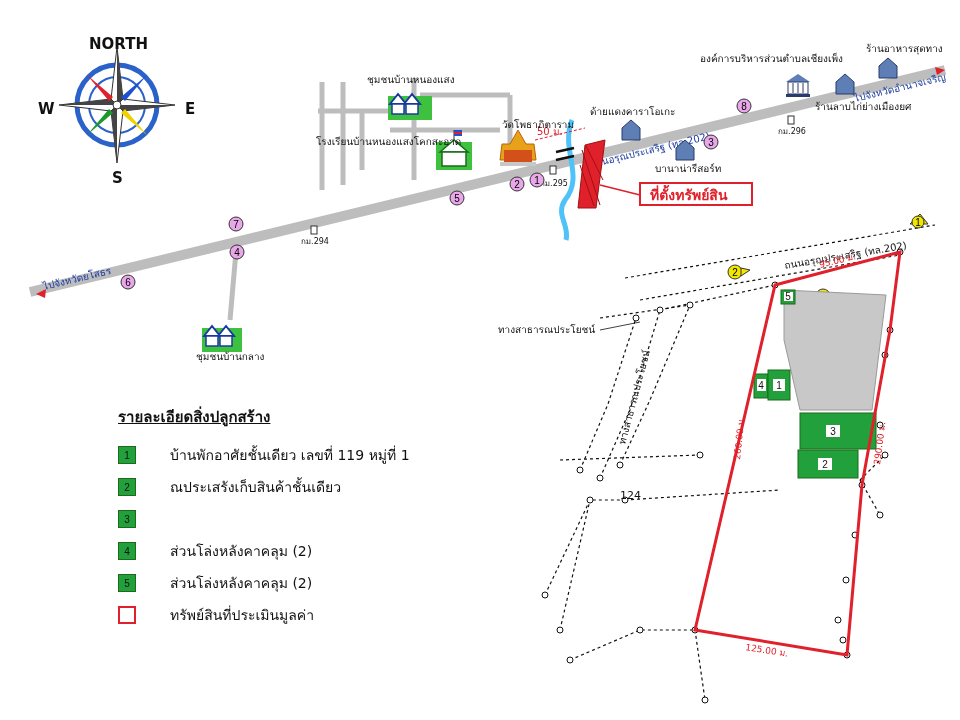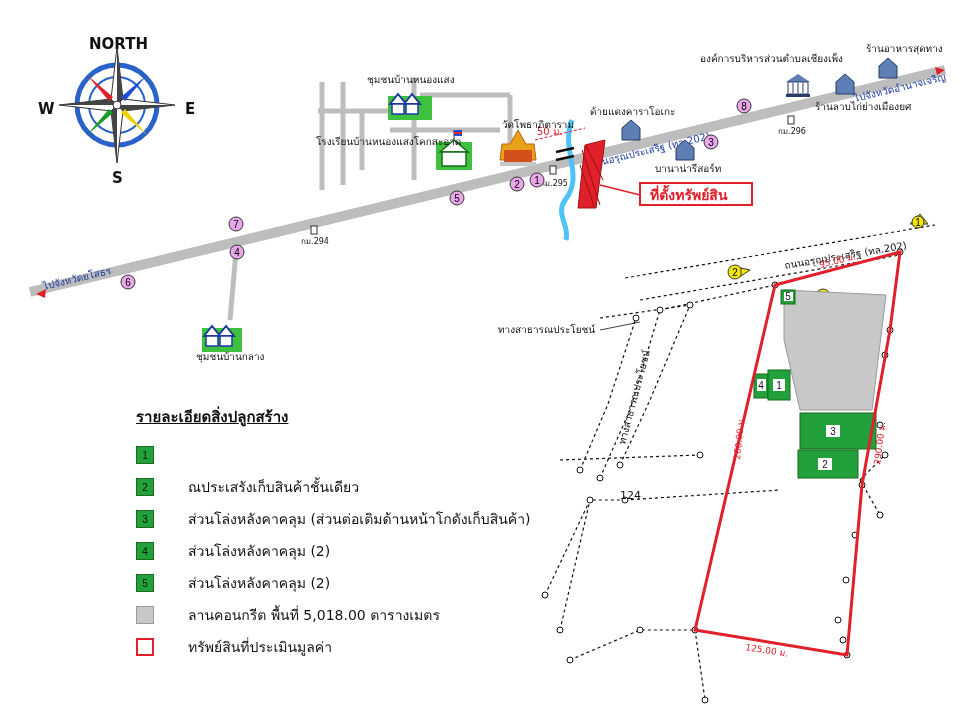--- a/index.html
+++ b/index.html
@@ -1,19 +1,19 @@
 <!DOCTYPE html>
 <html><head>
 <meta charset="utf-8">
 <style>
   html,body{margin:0;padding:0;background:#ffffff;}
   body{width:960px;height:720px;position:relative;overflow:hidden;font-family:"DejaVu Sans",sans-serif;}
   #map-svg{position:absolute;left:0;top:0;width:960px;height:720px;}
   .lbl{font-family:"DejaVu Sans",sans-serif;}
-  .legend{position:absolute;left:136px;top:405px;width:420px;}
+  .legend{position:absolute;left:118px;top:405px;width:420px;}
   .legend-title{font-size:15px;font-weight:bold;color:#111;text-decoration:underline;margin-bottom:14px;height:20px;}
   .legend-row{display:flex;align-items:center;height:32px;}
   .legend-swatch{width:18px;height:18px;box-sizing:border-box;border:1px solid #1b6b1b;background:#22a03c;color:#111;font-size:10px;display:flex;align-items:center;justify-content:center;font-family:"Liberation Sans",sans-serif;}
   .legend-swatch.gray{background:#c8c8c8;border:1px solid #9a9a9a;}
   .legend-swatch.red{background:#fff;border:2px solid #e0202a;}
   .legend-text{margin-left:34px;font-size:14px;color:#111;white-space:nowrap;}
 </style>
 </head>
 <body>
 
@@ -289,38 +289,34 @@
   <text class="lbl" font-size="9" fill="#e0202a" transform="translate(820,268) rotate(-14)">95.00 ม.</text>
   <text class="lbl" font-size="9" fill="#e0202a" transform="translate(745,650) rotate(9)">125.00 ม.</text>
   <text class="lbl" font-size="9" fill="#e0202a" transform="translate(740,460) rotate(-84)">260.00 ม.</text>
   <text class="lbl" font-size="9" fill="#e0202a" transform="translate(880,465) rotate(-83)">290.00 ม.</text>
 </svg>
 
 <div class="legend">
   <div class="legend-title">รายละเอียดสิ่งปลูกสร้าง</div>
   <div class="legend-row">
     <div class="legend-swatch">1</div>
+    <div class="legend-text">บ้านพักอาศัยชั้นเดียว เลขที่ 119 หมู่ที่ 1</div>
   </div>
   <div class="legend-row">
     <div class="legend-swatch">2</div>
     <div class="legend-text">ณประเสรังเก็บสินค้าชั้นเดียว</div>
   </div>
   <div class="legend-row">
     <div class="legend-swatch">3</div>
-    <div class="legend-text">ส่วนโล่งหลังคาคลุม (ส่วนต่อเติมด้านหน้าโกดังเก็บสินค้า)</div>
   </div>
   <div class="legend-row">
     <div class="legend-swatch">4</div>
     <div class="legend-text">ส่วนโล่งหลังคาคลุม (2)</div>
   </div>
   <div class="legend-row">
     <div class="legend-swatch">5</div>
     <div class="legend-text">ส่วนโล่งหลังคาคลุม (2)</div>
   </div>
   <div class="legend-row">
-    <div class="legend-swatch gray"></div>
-    <div class="legend-text">ลานคอนกรีต พื้นที่ 5,018.00 ตารางเมตร</div>
-  </div>
-  <div class="legend-row">
     <div class="legend-swatch red"></div>
     <div class="legend-text">ทรัพย์สินที่ประเมินมูลค่า</div>
   </div>
 </div>
 
 </body></html>

